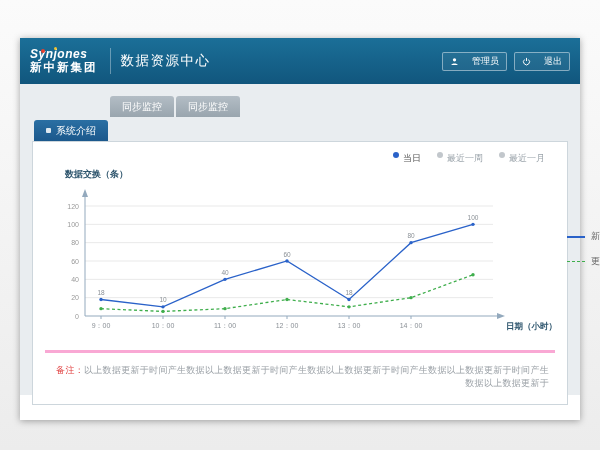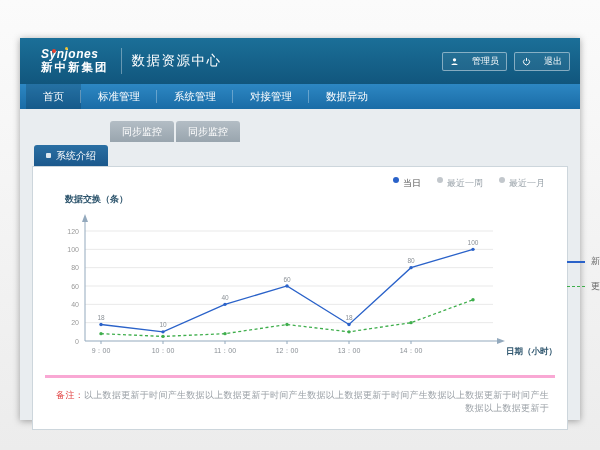--- a/index.html
+++ b/index.html
@@ -4,21 +4,21 @@
 <style>
   * { margin:0; padding:0; box-sizing:border-box; }
   html,body { width:600px; height:450px; font-family:"Liberation Sans", sans-serif; }
   .stage { width:600px; height:450px; background:linear-gradient(#fbfbfb,#ececec); position:relative; overflow:hidden; }
   .window { position:absolute; left:20px; top:38px; width:560px; height:382px; background:#fff;
             box-shadow:0 1px 7px rgba(0,0,0,.35); }
 
   
   .topbar { height:46px; background:linear-gradient(#1b6f98,#11567d); display:flex; align-items:center;
             padding:0 10px; color:#fff; }
-  .logo { position:relative; line-height:1.1; padding-right:2px;margin-left:11px; }
+  .logo { position:relative; line-height:1.1; padding-right:2px; }
   .brand { font-style:italic; font-weight:bold; font-size:12px; letter-spacing:.5px; display:block; }
   .brand-dot { position:absolute; width:4px; height:4px; border-radius:50%; background:#e8402f; left:11px; top:1px; }
   .brand-dot2 { position:absolute; width:3px; height:3px; border-radius:50%; background:#f0c330; left:24px; top:-1px; }
   .company { font-weight:bold; font-size:11.5px; letter-spacing:2px; display:block; }
   .vsep { width:1px; height:26px; background:rgba(255,255,255,.35); margin:0 10px; }
   .app-title { font-size:13.5px; letter-spacing:1.5px; }
   .spacer { flex:1; }
   .hbtn { display:flex; align-items:center; gap:13px; border:1px solid rgba(255,255,255,.45); border-radius:2px;
           padding:2px 7px; font-size:9px; margin-left:7px; cursor:pointer; background:rgba(255,255,255,.06); }
   .hbtn svg { width:9px; height:9px; display:block; }
@@ -89,37 +89,20 @@
       </div>
       <div class="hbtn">
         <svg viewBox="0 0 12 12">
           <path d="M6 1.2v4.2" stroke="#fff" stroke-width="1.3" fill="none"></path>
           <path d="M3.4 3.4a4 4 0 1 0 5.2 0" stroke="#fff" stroke-width="1.3" fill="none"></path>
         </svg>
         <span>退出</span>
       </div>
     </header>
 
-    <nav class="navbar">
-      <div class="nav-item active">
-        <span>首页</span>
-      </div>
-      <div class="nav-item">
-        <span>标准管理</span>
-      </div>
-      <div class="nav-item">
-        <span>系统管理</span>
-      </div>
-      <div class="nav-item">
-        <span>对接管理</span>
-      </div>
-      <div class="nav-item">
-        <span>数据异动</span>
-      </div>
-    </nav>
 
     <div class="content">
       <div class="tabs">
         <div class="tab active">
           <span class="tab-bullet"></span>
           <span>系统介绍</span>
         </div>
         <div class="tab">
           <span>同步监控</span>
         </div>

